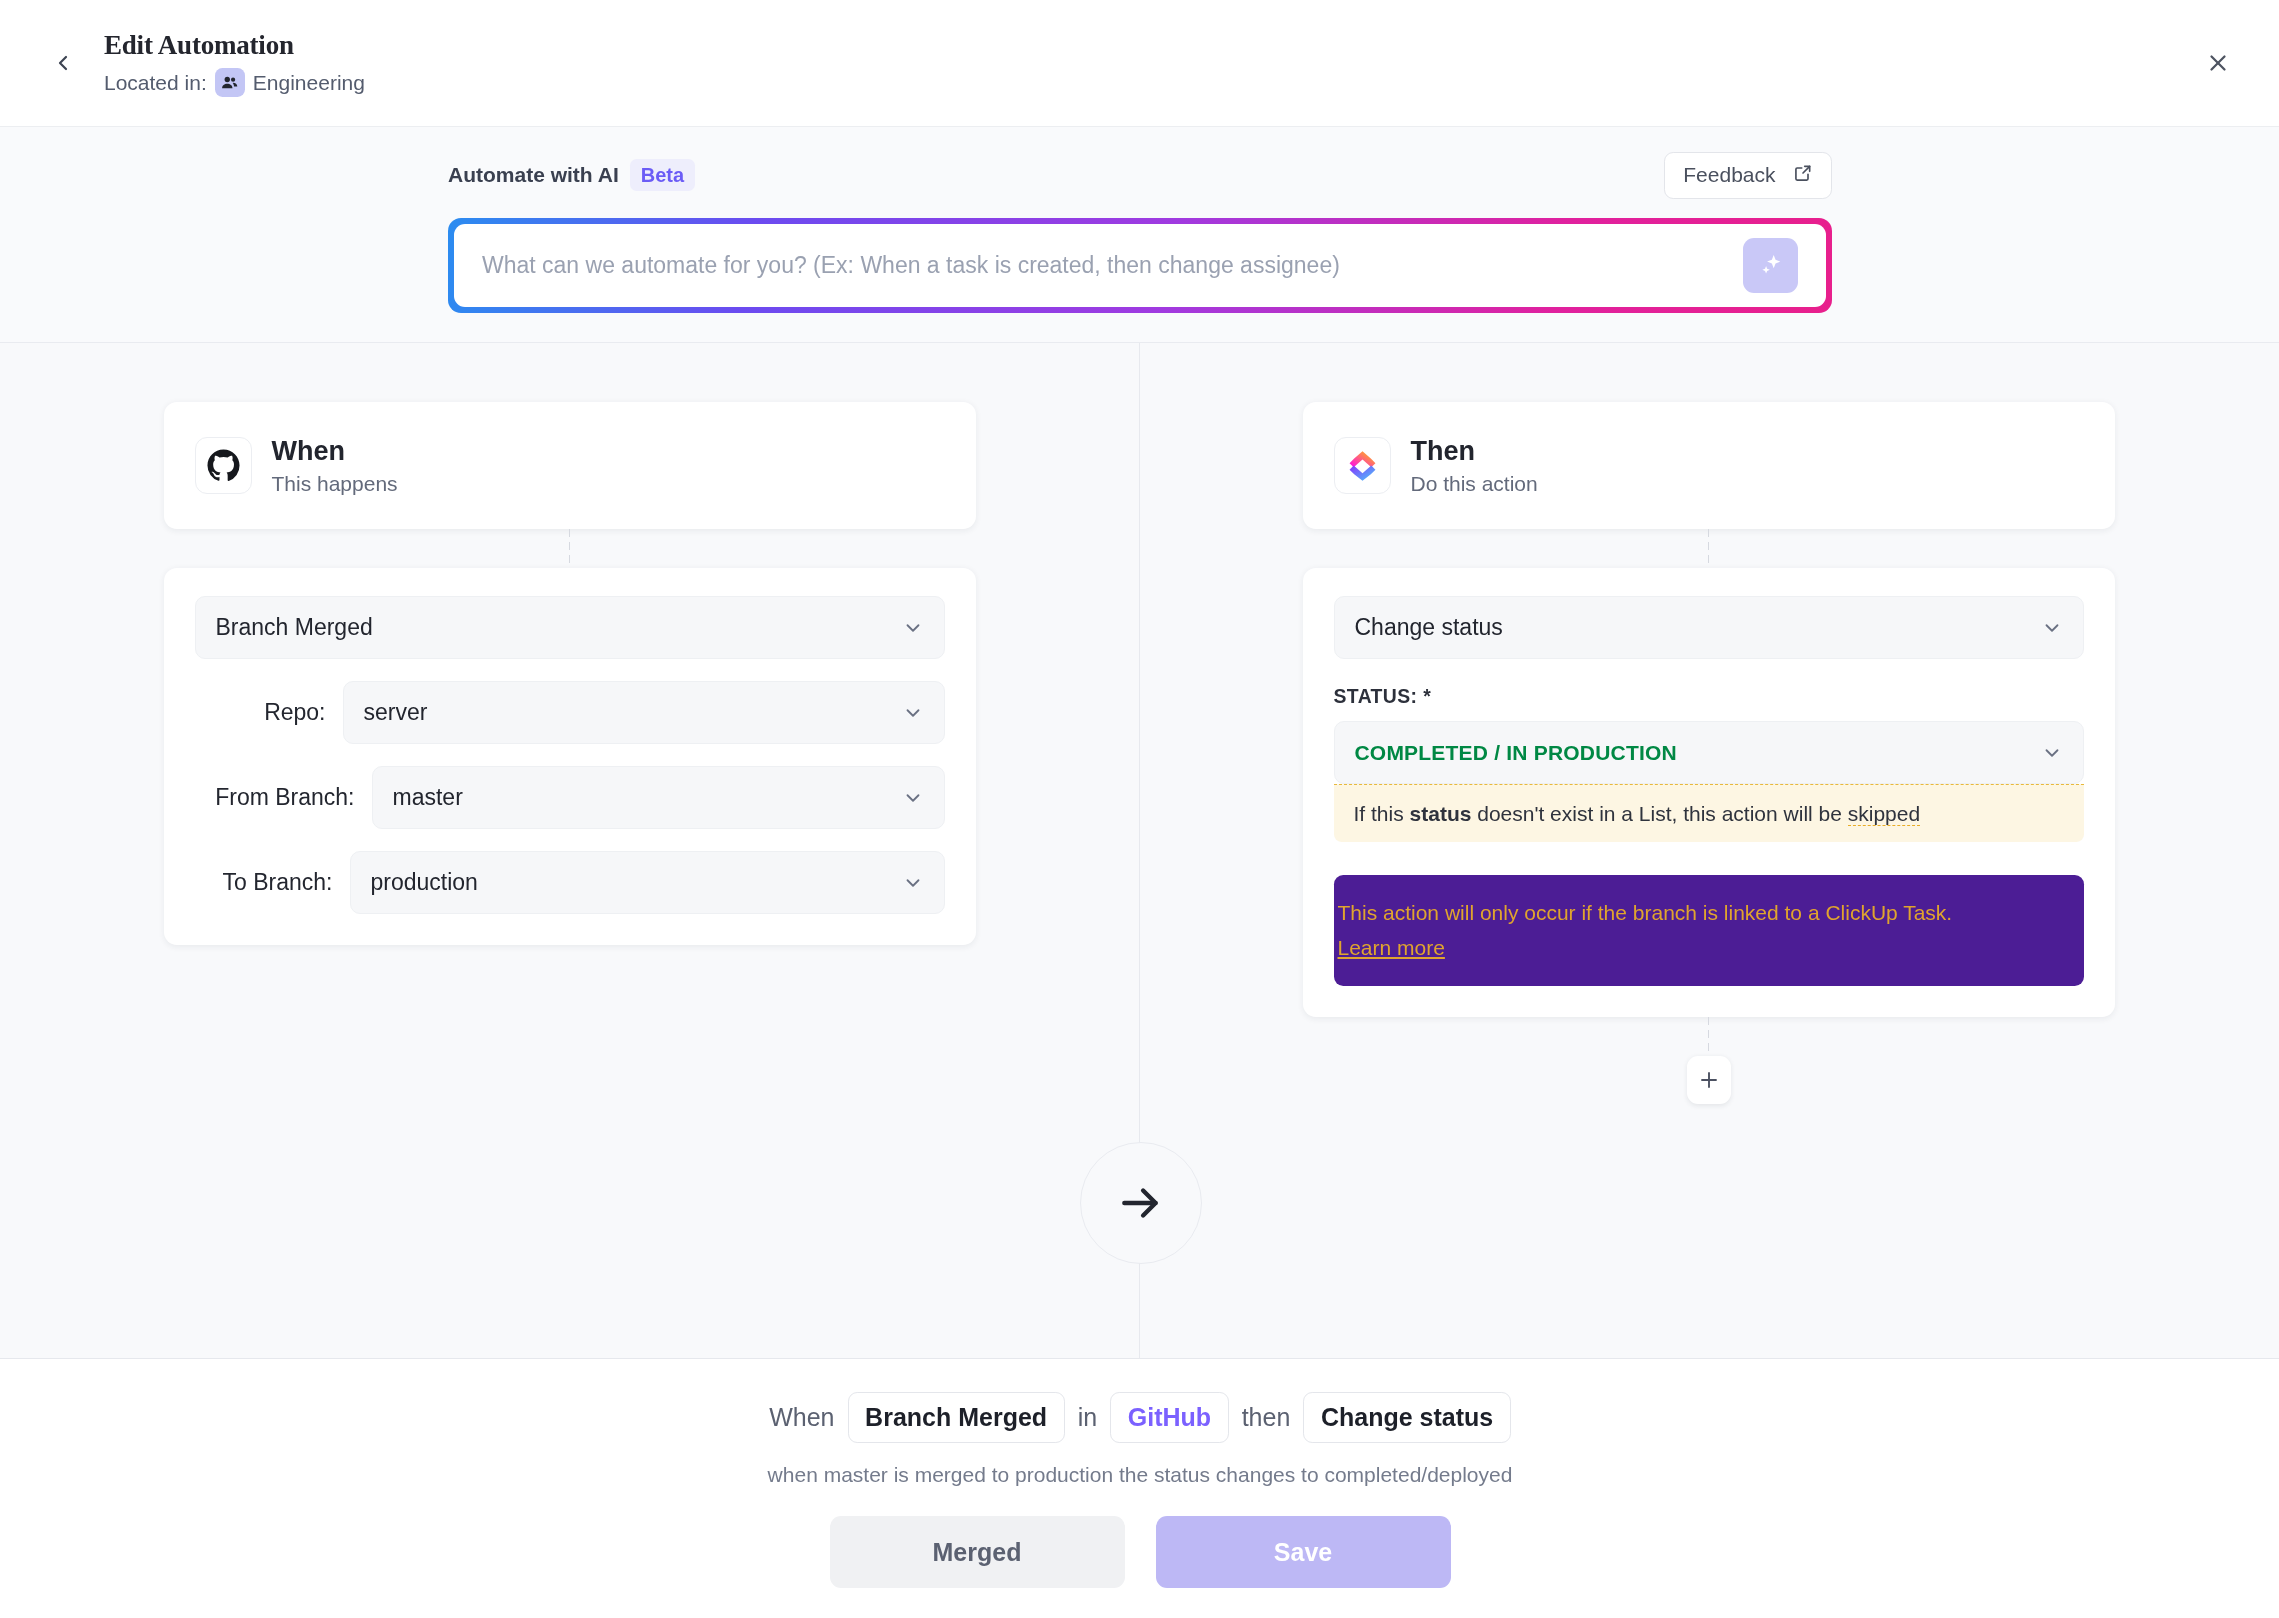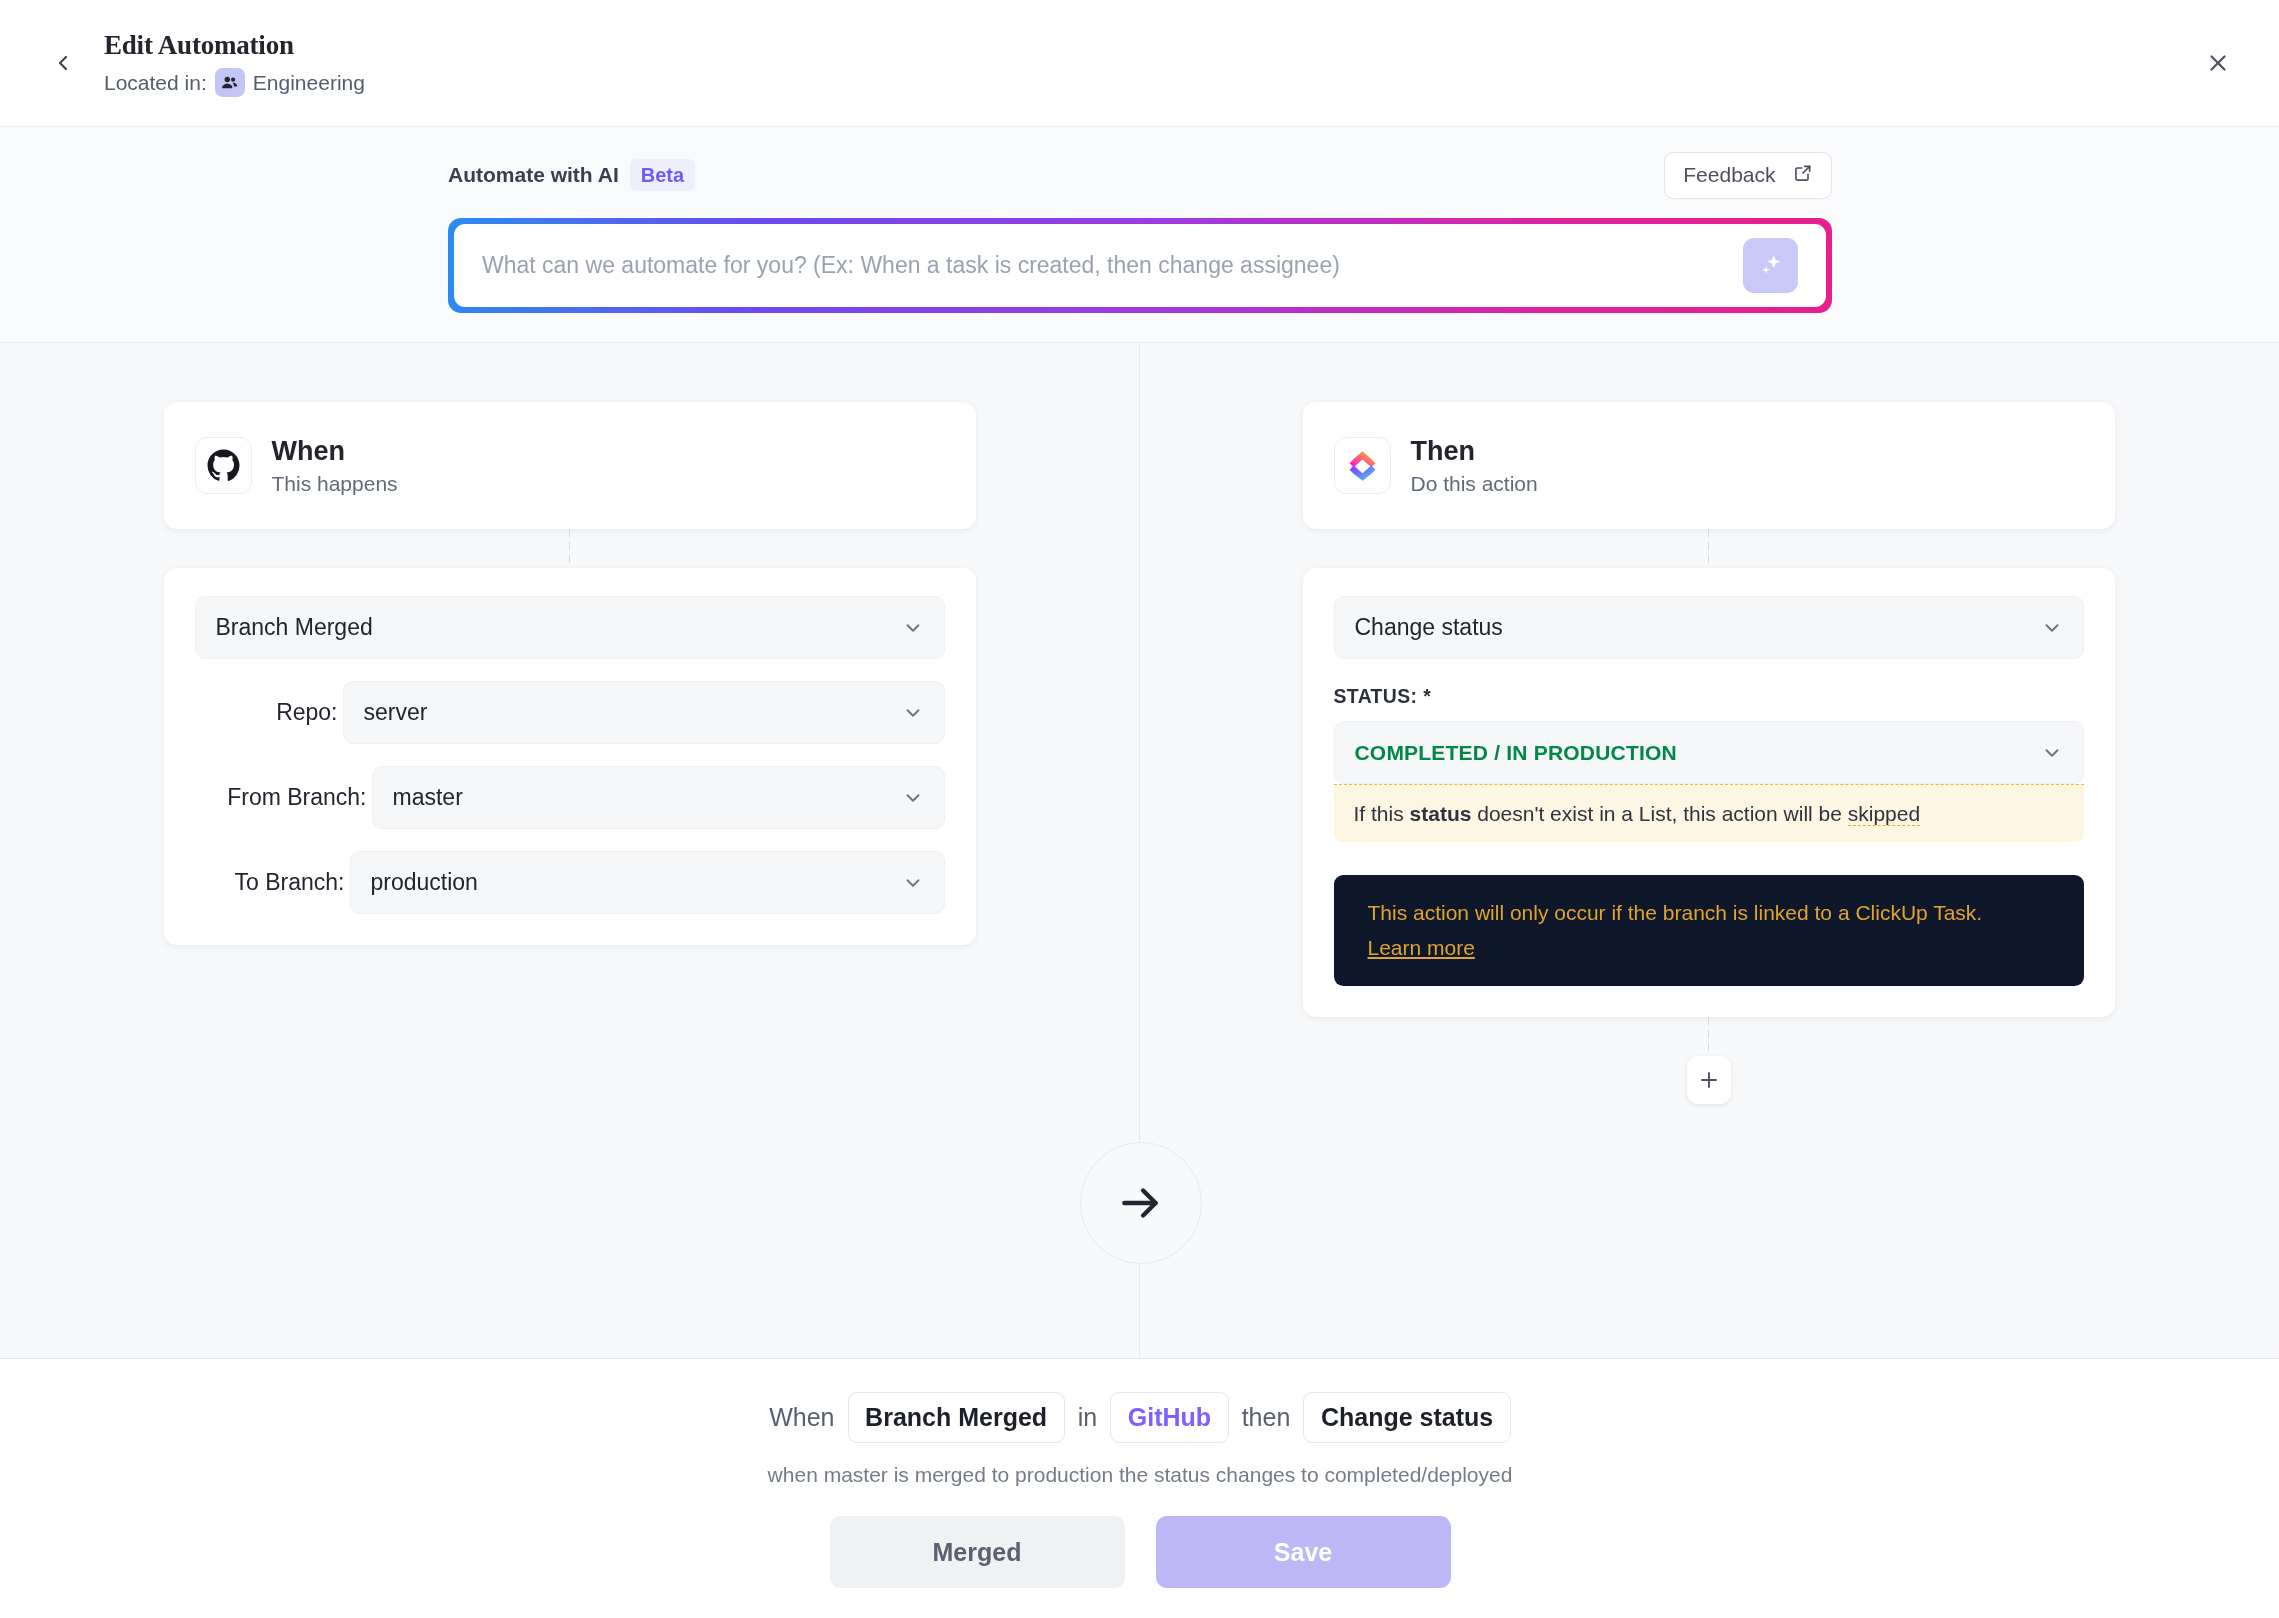--- a/index.html
+++ b/index.html
@@ -145,38 +145,38 @@
   }
   .select-text { flex: 1; font-size: 23px; color: #22252e; }
   .select-text.status-green { color: #008844; font-size: 21px; font-weight: 600; letter-spacing: 0.2px; }
   .chev { color: #6a7183; flex: none; display: flex; }
 
   .field-row {
     display: flex; align-items: center; margin-top: 22px;
   }
   .field-label {
     font-size: 23px; color: #23262f; flex: none;
-    text-align: right; padding-right: 5px;
+    text-align: right; padding-right: 17px;
   }
   .field-row .select { flex: 1; }
 
   .status-label {
     font-size: 19.4px; font-weight: 700; color: #2c303b;
     letter-spacing: 0.4px; margin: 3.7px 0 13px 0;
   }
   .note-dashed {
     margin-top: 0; background: #fdf6e3; border-radius: 0 0 7.4px 7.4px;
     border-top: 1.8px dashed #e8b93c;
     padding: 16.6px 20px; font-size: 21px; color: #2f333d;
   }
   .note-dashed b { font-weight: 700; }
   .skipped { border-bottom: 1.8px dashed #e8ad27; }
   .note-yellow {
-    margin-top: 33px; background: #0f172a; border-radius: 9.2px;
-    padding: 22px 34px; font-size: 21px;
+    margin-top: 33px; background: #4c1d95; border-radius: 9.2px;
+    padding: 22px 4px; font-size: 21px;
     color: #e0a42e; line-height: 1.5;
   }
   .note-yellow a {
     color: #e0a42e; text-decoration: underline;
     display: inline-block; margin-top: 3.7px; cursor: pointer;
   }
   .add-step {
     width: 44px; height: 48px; border-radius: 11px;
     background: #fff; box-shadow: 0 1.8px 5.5px rgba(33,40,60,0.09);
     display: flex; align-items: center; justify-content: center;

